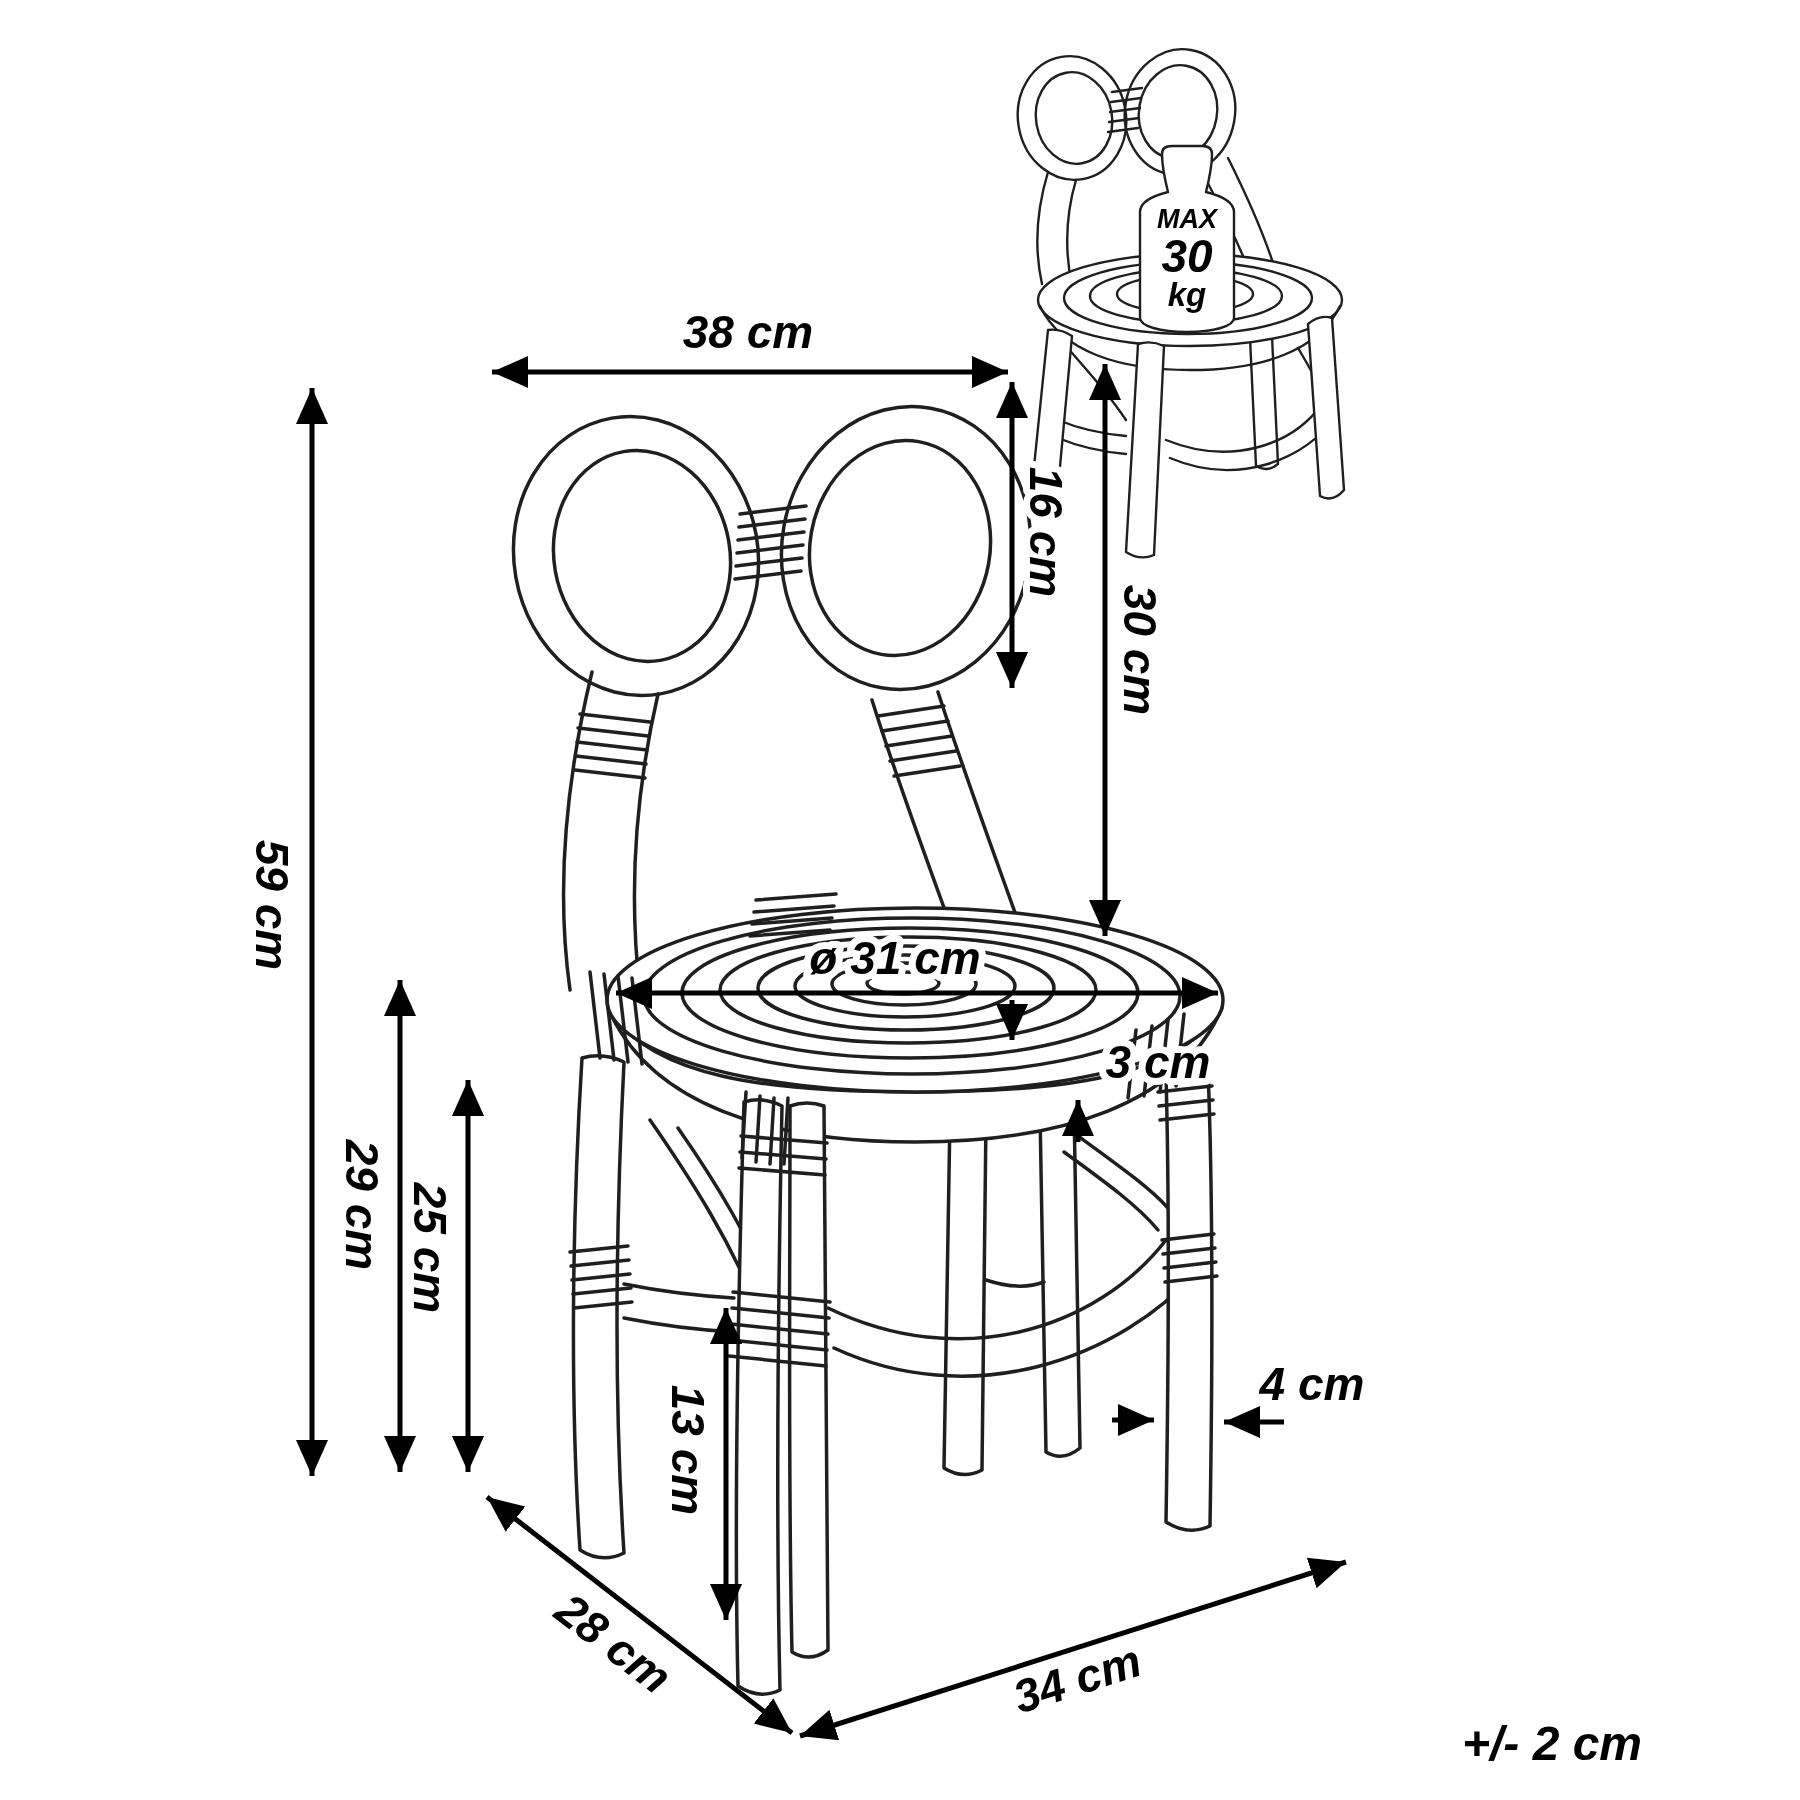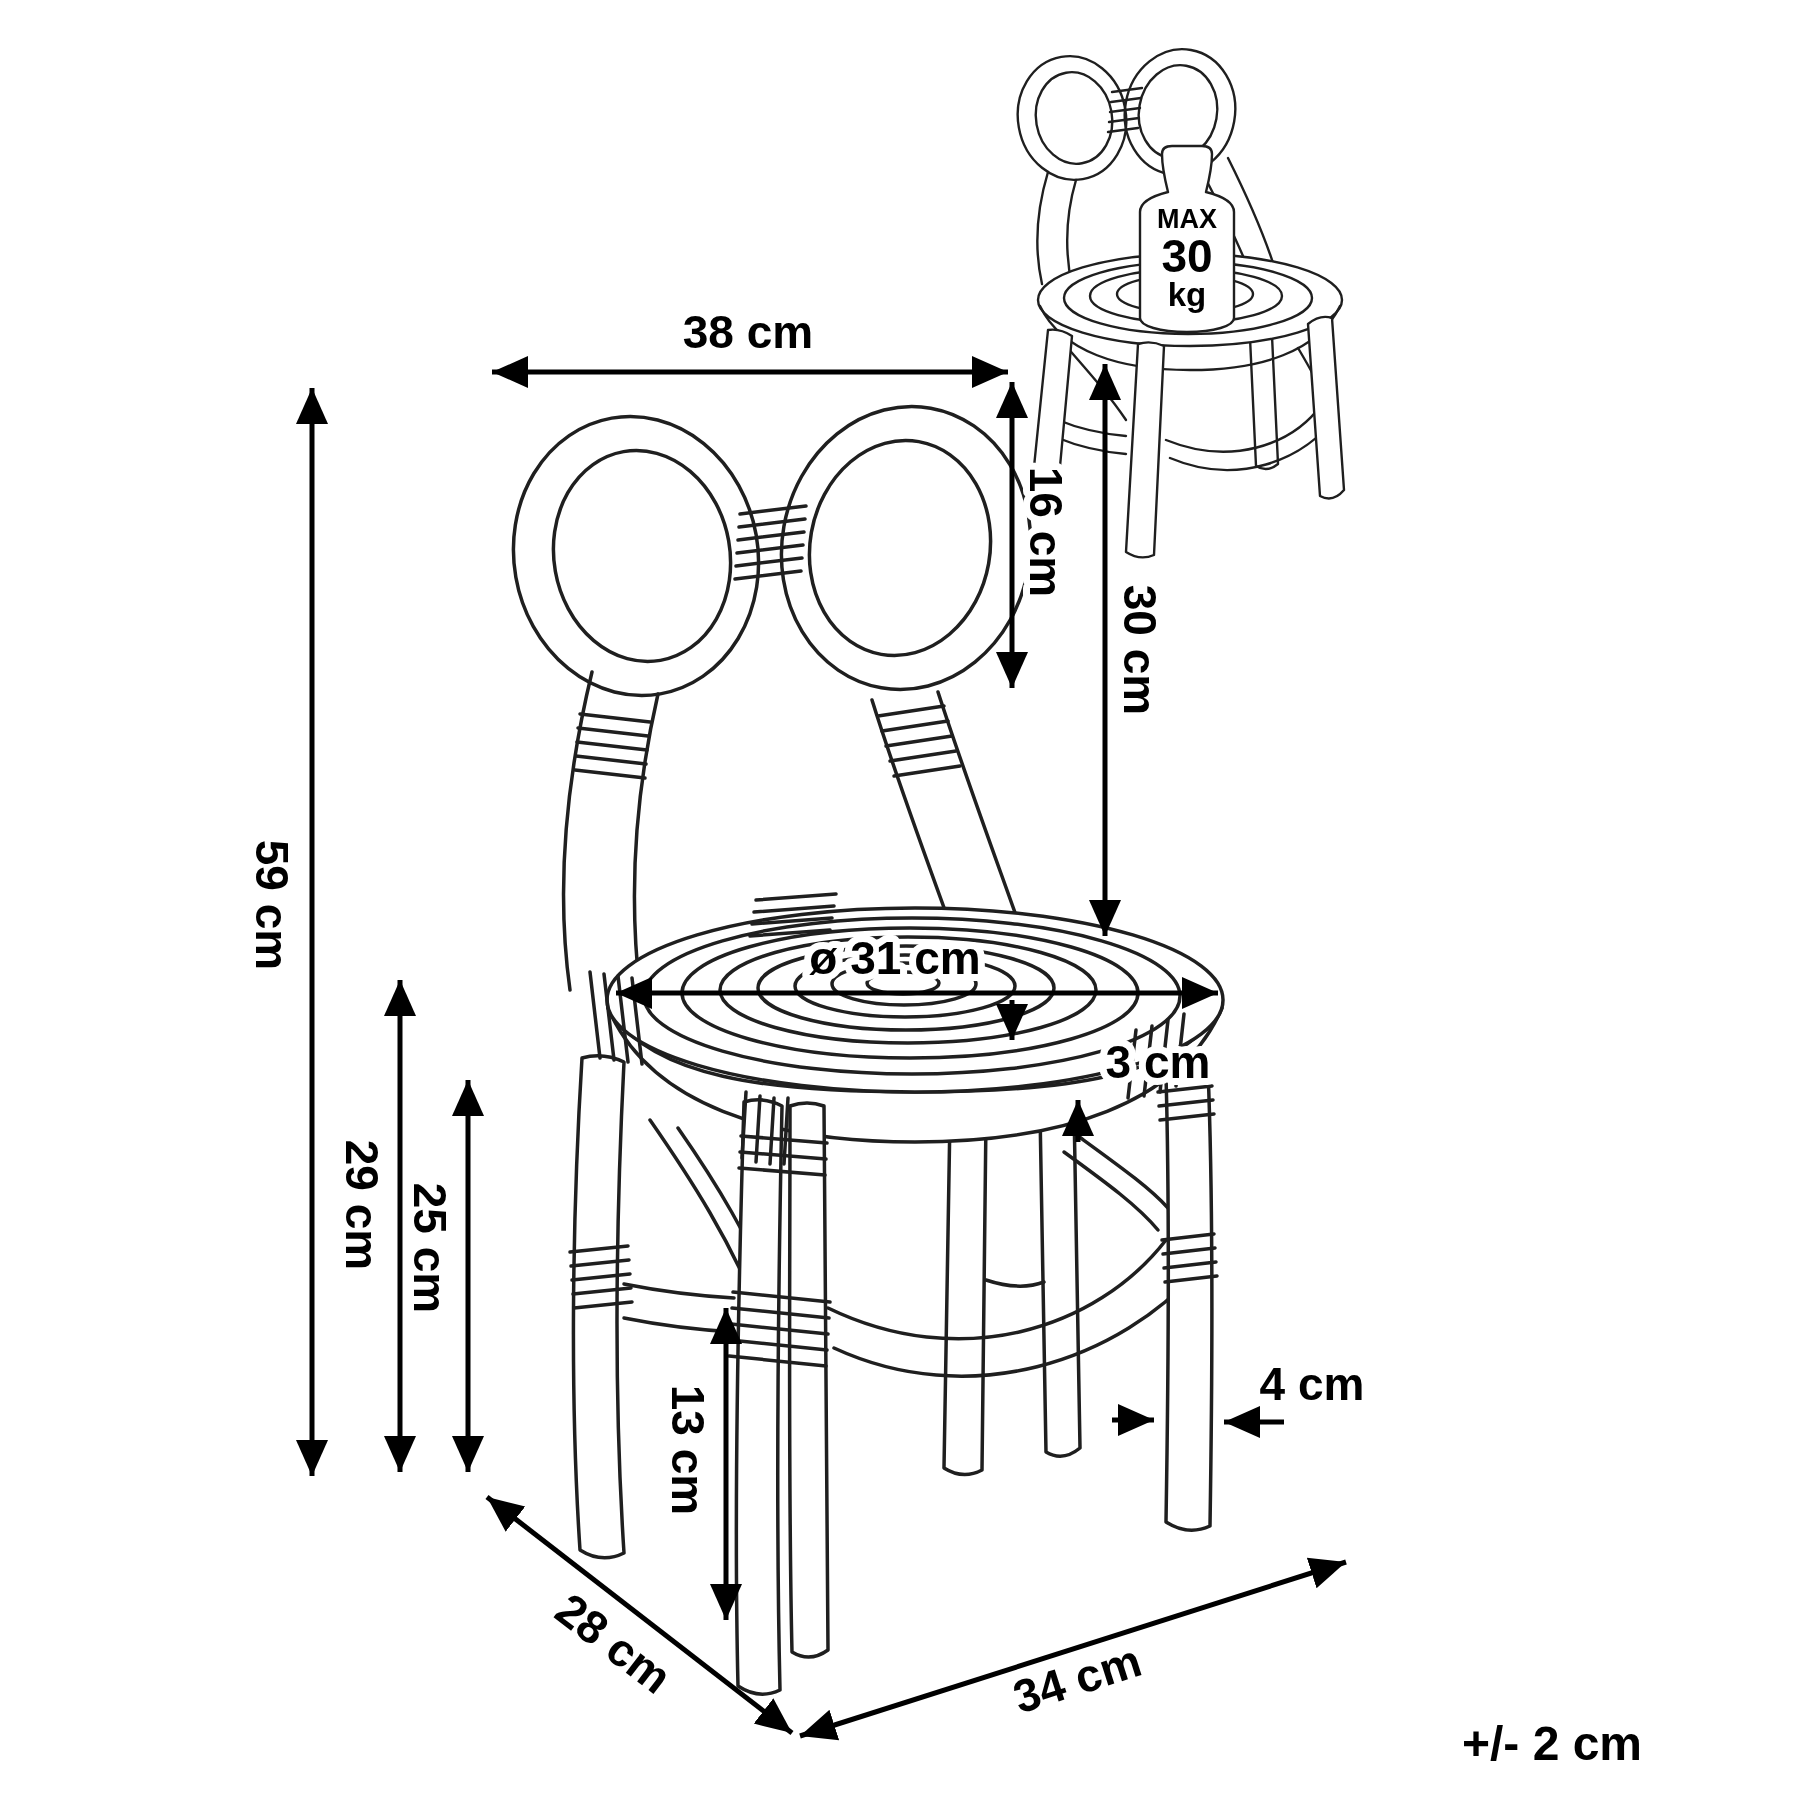--- a/index.html
+++ b/index.html
@@ -1,16 +1,16 @@
 <!DOCTYPE html>
 <html><head>
 <meta charset="utf-8">
 <style>
   html,body{margin:0;padding:0;background:#ffffff;}
-  .canvas{position:relative;width:1800px;height:1800px;background:#ffffff;overflow:hidden;}
+  .canvas{position:relative;width:1800px;height:1800px;background:#ffffff;overflow:hidden;font-style:italic;}
   svg{position:absolute;left:0;top:0;}
   svg text{font-family:"Liberation Sans","DejaVu Sans",sans-serif;font-weight:700;fill:#000;}
   .dim-label{font-size:46px;}
   .halo{paint-order:stroke;stroke:#ffffff;stroke-width:14px;stroke-linejoin:round;}
   .art{stroke:#1f1f1f;stroke-width:3.5;fill:none;stroke-linecap:round;stroke-linejoin:round;}
   .artf{stroke:#1f1f1f;stroke-width:3.5;fill:#ffffff;stroke-linecap:round;stroke-linejoin:round;}
   .inset .art{stroke-width:2.4;}
   .inset .artf{stroke-width:2.4;}
   .dim{stroke:#000;stroke-width:5;fill:none;}
   .w-max{font-size:27px;}

